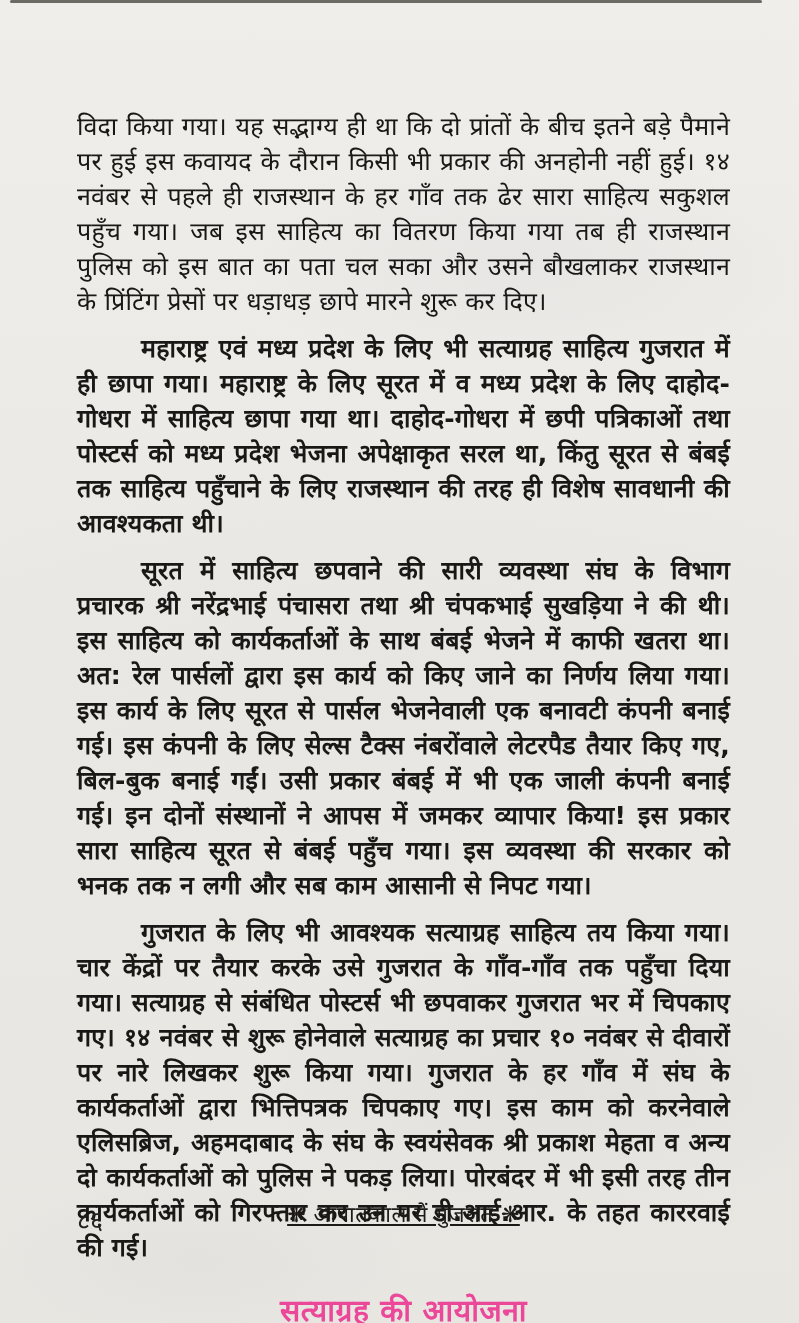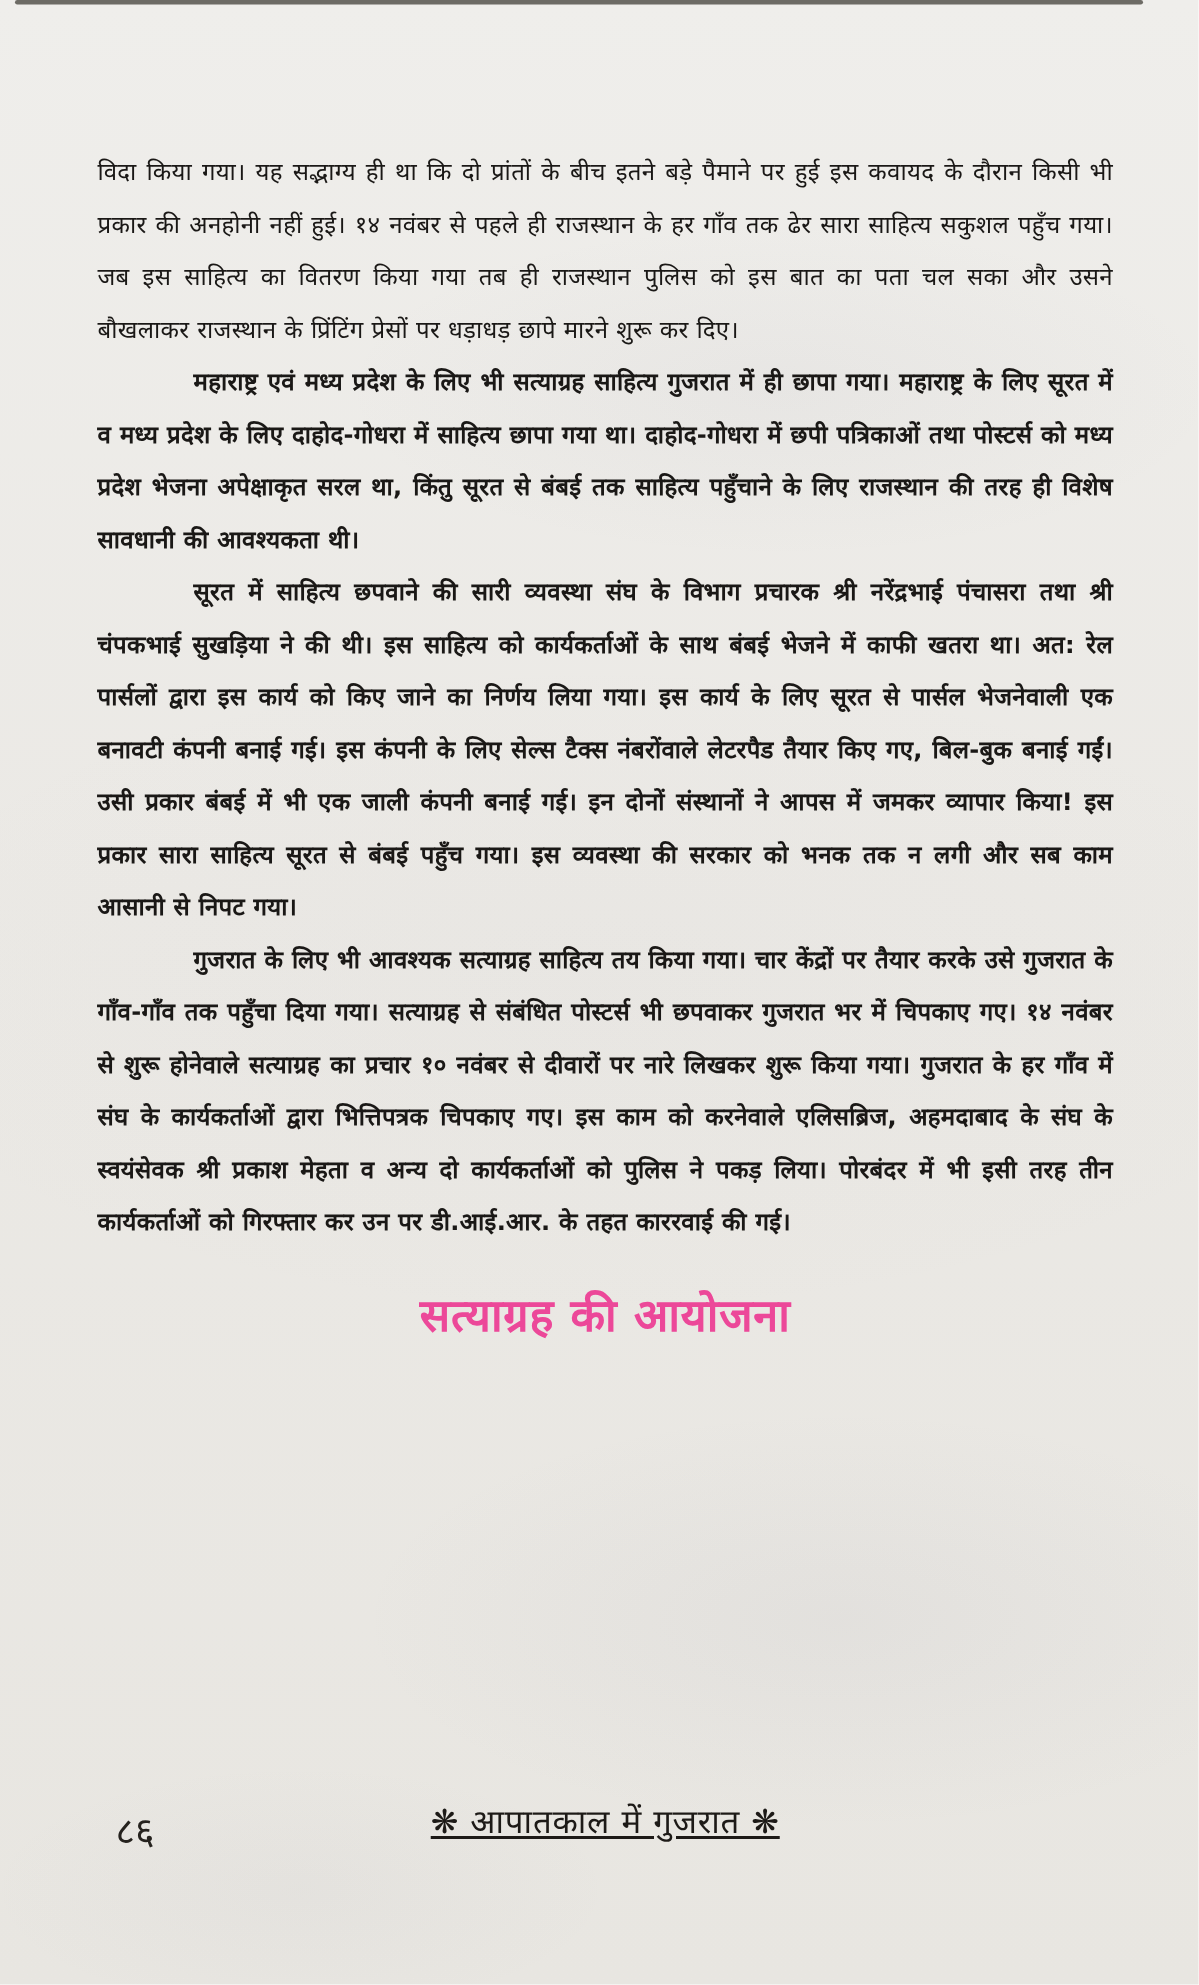--- a/index.html
+++ b/index.html
@@ -36,22 +36,22 @@
     border-radius: 2px;
     opacity: 0.85;
   }
   .text-block {
     position: absolute;
     left: 65px;
     top: 97px;
     width: 677px;
   }
   .text-block p {
-    margin: 0;
-    font-size: 16px;
+    margin: 12px;
+    font-size: 25px;
     line-height: 35px;
     text-align: justify;
     text-justify: inter-word;
     letter-spacing: 0.2px;
     color: #1a1816;
   }
   .text-block p.indent {
     text-indent: 64px;
     font-weight: bold;
   }

